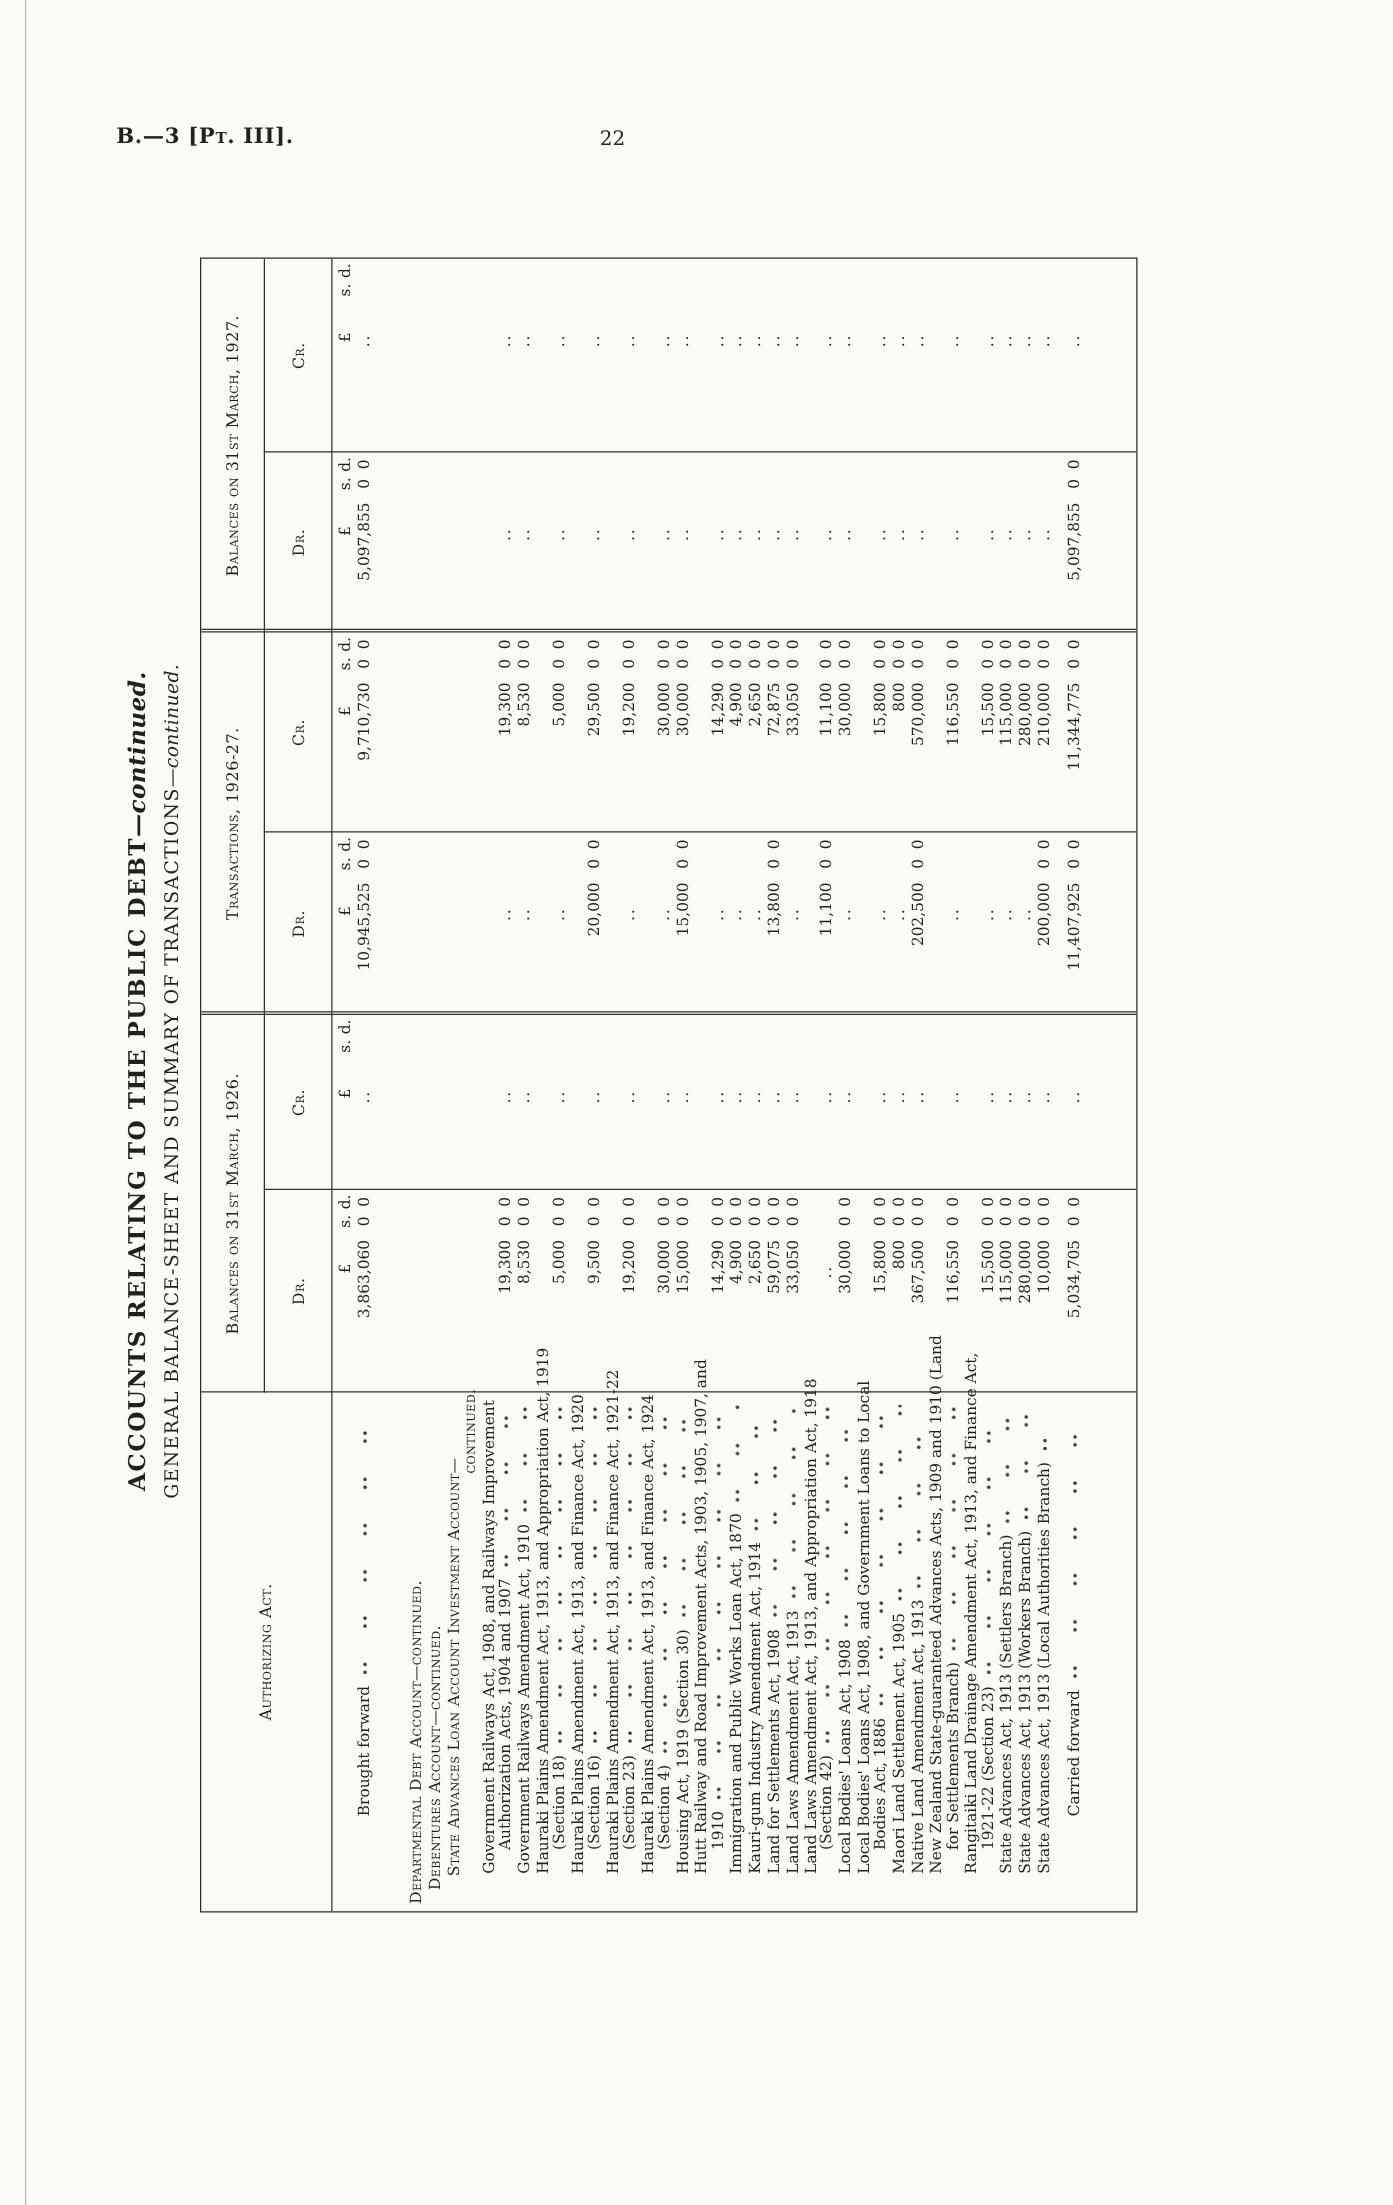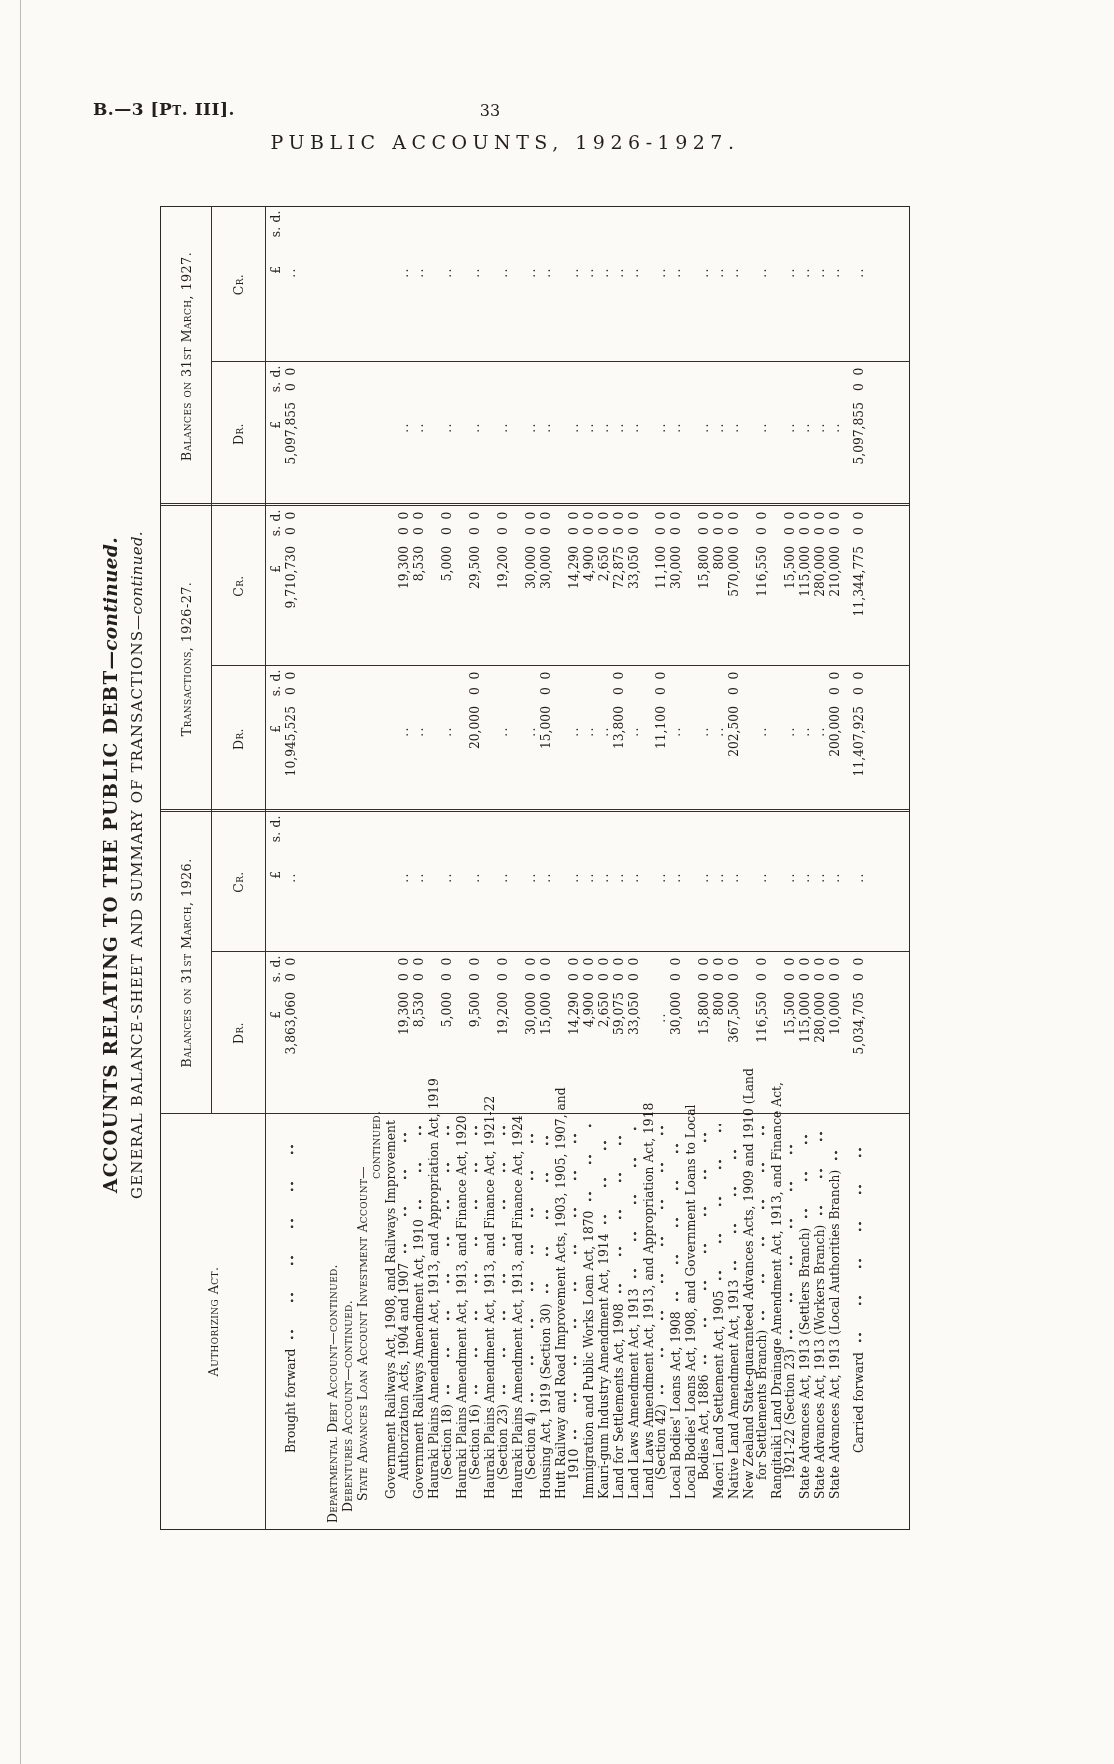--- a/index.html
+++ b/index.html
@@ -50,22 +50,21 @@
   .mc .amt.dots{padding-right:27px;letter-spacing:1.5px;}
   .row.units{margin-top:0;line-height:13px;}
   .row.units .amt{padding-right:26px;}
 </style>
 </head>
 <body>
 
 <div class="page">
   <div class="page-edge"></div>
   <div class="doc-ref">B.—3 [Pt. III].</div>
-  <div class="page-num">33</div>
-  <div class="page-title">PUBLIC ACCOUNTS, 1926-1927.</div>
+  <div class="page-num">22</div>
 
   <div class="rotated-sheet">
     <div class="sheet-title"><span class="ttl">ACCOUNTS RELATING TO THE PUBLIC DEBT</span><span class="sfx">—continued.</span></div>
     <div class="sheet-sub"><span>GENERAL BALANCE-SHEET AND SUMMARY OF TRANSACTIONS</span><span class="sfx">—continued.</span></div>
     <div class="ledger" id="ledger">
         <div class="vline s" style="left: 415px; top: 0px; bottom: 0px;"></div>
         <div class="vline s" style="left: 577px; top: 50px; bottom: 0px;"></div>
         <div class="vline d" style="left: 717px; top: 0px; bottom: 0px;"></div>
         <div class="vline s" style="left: 863px; top: 50px; bottom: 0px;"></div>
         <div class="vline d" style="left: 1023px; top: 0px; bottom: 0px;"></div>

